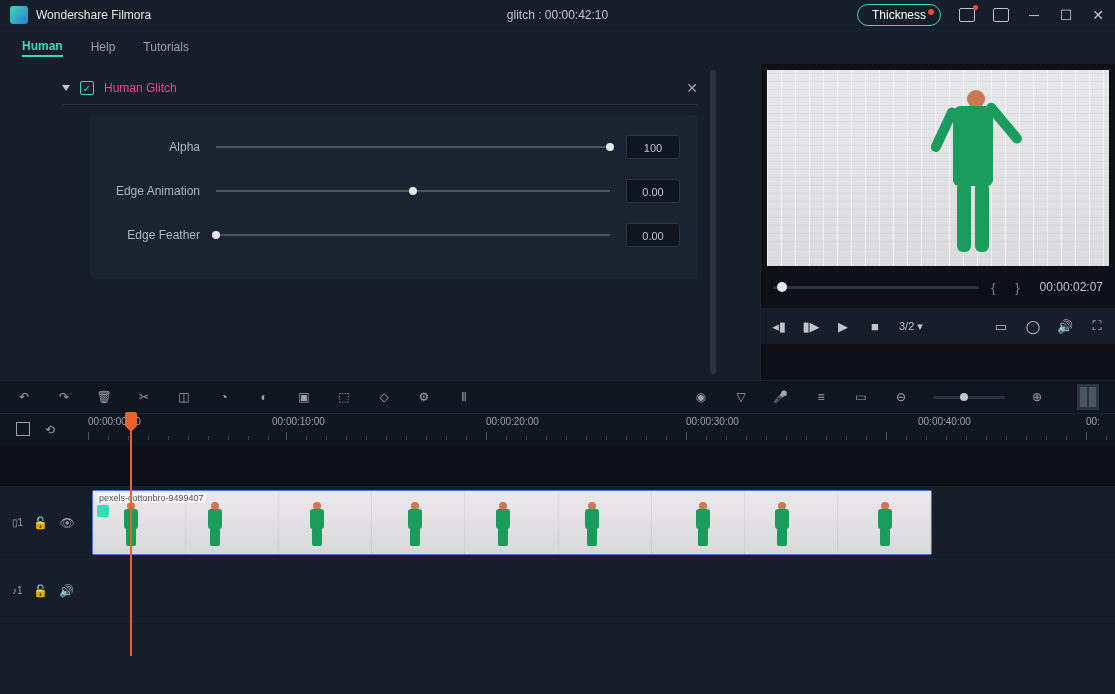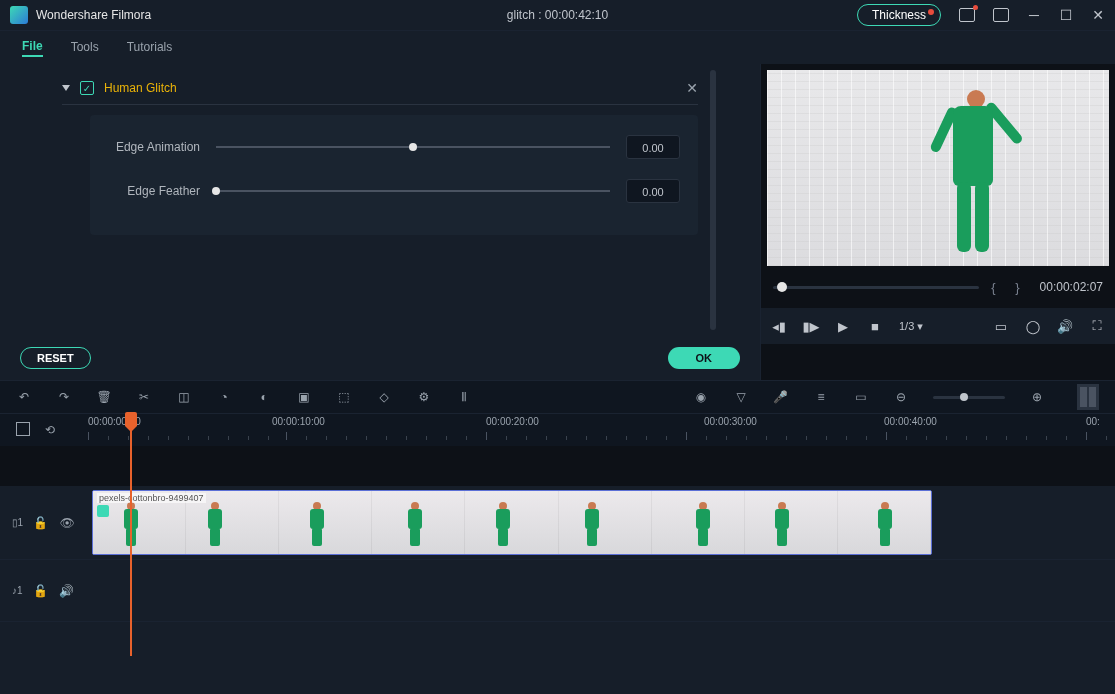--- a/index.html
+++ b/index.html
@@ -28,21 +28,21 @@
 
 .main-split { display: flex; height: 316px; }
 .left-panel { flex: 1; background: #161e29; position: relative; display:flex; flex-direction:column; }
 .right-panel { width: 355px; background: #0d1117; border-left: 1px solid #1a2331; display:flex; flex-direction:column; }
 
 
 .effect-body { flex:1; padding: 6px 62px 0 62px; overflow:hidden; position:relative; }
 .effect-header { display: flex; align-items: center; gap: 10px; padding: 10px 0 8px 0; border-bottom: 1px solid #2a3340; }
 .caret-down { width: 0; height: 0; border-left: 4px solid transparent; border-right: 4px solid transparent; border-top: 6px solid #c0c5cc; }
 .chk { width: 14px; height: 14px; border: 1.5px solid #3dd9b5; border-radius: 2px; display:flex; align-items:center; justify-content:center; color:#3dd9b5; font-size:10px; }
-.effect-title { color:#eab308; }
+.effect-title { color:#ec4899; }
 .close-x { margin-left:auto; color:#9aa3ad; font-size:14px; }
 .param-list { background:#1a2430; border-radius:4px; margin:10px 0 0 28px; padding:20px 18px 16px 0; }
 .param-row { display:flex; align-items:center; gap:16px; margin-bottom:20px; }
 .param-row:last-child { margin-bottom:16px; }
 .param-label { width: 110px; text-align:right; color:#b0b6bd; }
 .slider-wrap { flex:1; position:relative; height:14px; }
 .slider-track { position:absolute; top:6px; left:0; right:0; height:2px; background:#4a5361; }
 .slider-thumb { position:absolute; top:3px; width:8px; height:8px; background:#e6e6e6; border-radius:50%; transform:translateX(-50%); }
 .param-val { width:54px; height:24px; background:#0f1620; border:1px solid #2a3340; border-radius:3px; text-align:center; line-height:24px; font-size:11px; }
 .scroll-stub { position:absolute; right:44px; top:6px; bottom:6px; width:6px; background:#2a3340; border-radius:3px; }
@@ -122,57 +122,61 @@
     <div class="tutorials-btn">Thickness</div>
     <div class="mail-icon"></div>
     <div class="list-icon"></div>
     <div class="win-btn">─</div>
     <div class="win-btn">☐</div>
     <div class="win-btn">✕</div>
   </div>
 </div>
 
 <div class="prop-tabs">
-  <div class="prop-tab active">File</div>
-  <div class="prop-tab">Tools</div>
+  <div class="prop-tab active">Human</div>
+  <div class="prop-tab">Help</div>
   <div class="prop-tab">Tutorials</div>
 </div>
 
 <div class="main-split">
   <div class="left-panel">
     <div class="effect-body">
       <div class="scroll-stub"></div>
       <div class="effect-header">
         <div class="caret-down"></div>
         <div class="chk">✓</div>
         <div class="effect-title">Human Glitch</div>
         <div class="close-x">✕</div>
       </div>
       <div class="param-list">
         <div class="param-row">
+          <div class="param-label">Alpha</div>
+          <div class="slider-wrap">
+              <div class="slider-track"></div>
+              <div class="slider-thumb" style="left:100%"></div>
+            </div>
+          <div class="param-val">100</div>
+        </div>
+        <div class="param-row">
           <div class="param-label">Edge Animation</div>
           <div class="slider-wrap">
               <div class="slider-track"></div>
               <div class="slider-thumb" style="left:50%"></div>
             </div>
           <div class="param-val">0.00</div>
         </div>
         <div class="param-row">
           <div class="param-label">Edge Feather</div>
           <div class="slider-wrap">
               <div class="slider-track"></div>
               <div class="slider-thumb" style="left:0%"></div>
             </div>
           <div class="param-val">0.00</div>
         </div>
       </div>
-    </div>
-    <div class="panel-footer">
-      <div class="reset-btn">RESET</div>
-      <div class="ok-btn">OK</div>
     </div>
   </div>
 
   <div class="right-panel">
     <div class="preview-video">
       <div class="glitch-lines"></div>
       <div class="dancer">
           <div class="d-head"></div>
           <div class="d-arm1"></div>
           <div class="d-arm2"></div>
@@ -186,21 +190,21 @@
           <div class="scrub-thumb"></div>
         </div>
       <div class="brackets">{    }</div>
       <div class="preview-time">00:00:02:07</div>
     </div>
     <div class="preview-controls">
       <div class="pc-ico">◂▮</div>
       <div class="pc-ico">▮▶</div>
       <div class="pc-ico">▶</div>
       <div class="pc-ico">■</div>
-      <div class="speed-txt"><span>1/3</span> ▾</div>
+      <div class="speed-txt"><span>3/2</span> ▾</div>
       <div class="pc-gap"></div>
       <div class="pc-ico">▭</div>
       <div class="pc-ico">◯</div>
       <div class="pc-ico">🔊</div>
       <div class="pc-ico">⛶</div>
     </div>
   </div>
 </div>
 
 <div class="toolbar">
@@ -268,32 +272,32 @@
       <div class="tick-major" style="left: 398px;"></div>
       <div class="tick-minor" style="left: 418px;"></div>
       <div class="tick-minor" style="left: 438px;"></div>
       <div class="tick-minor" style="left: 458px;"></div>
       <div class="tick-minor" style="left: 478px;"></div>
       <div class="tick-minor" style="left: 498px;"></div>
       <div class="tick-minor" style="left: 518px;"></div>
       <div class="tick-minor" style="left: 538px;"></div>
       <div class="tick-minor" style="left: 558px;"></div>
       <div class="tick-minor" style="left: 578px;"></div>
-      <div class="ruler-label" style="left: 616px;">00:00:30:00</div>
+      <div class="ruler-label" style="left: 598px;">00:00:30:00</div>
       <div class="tick-major" style="left: 598px;"></div>
       <div class="tick-minor" style="left: 618px;"></div>
       <div class="tick-minor" style="left: 638px;"></div>
       <div class="tick-minor" style="left: 658px;"></div>
       <div class="tick-minor" style="left: 678px;"></div>
       <div class="tick-minor" style="left: 698px;"></div>
       <div class="tick-minor" style="left: 718px;"></div>
       <div class="tick-minor" style="left: 738px;"></div>
       <div class="tick-minor" style="left: 758px;"></div>
       <div class="tick-minor" style="left: 778px;"></div>
-      <div class="ruler-label" style="left: 796px;">00:00:40:00</div>
+      <div class="ruler-label" style="left: 830px;">00:00:40:00</div>
       <div class="tick-major" style="left: 798px;"></div>
       <div class="tick-minor" style="left: 818px;"></div>
       <div class="tick-minor" style="left: 838px;"></div>
       <div class="tick-minor" style="left: 858px;"></div>
       <div class="tick-minor" style="left: 878px;"></div>
       <div class="tick-minor" style="left: 898px;"></div>
       <div class="tick-minor" style="left: 918px;"></div>
       <div class="tick-minor" style="left: 938px;"></div>
       <div class="tick-minor" style="left: 958px;"></div>
       <div class="tick-minor" style="left: 978px;"></div>

